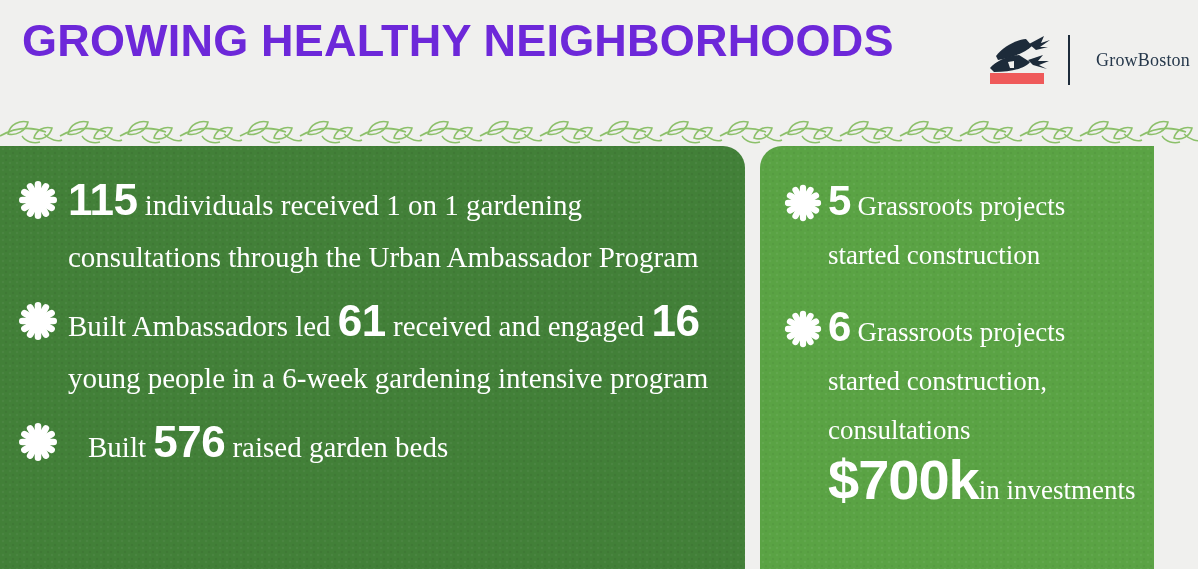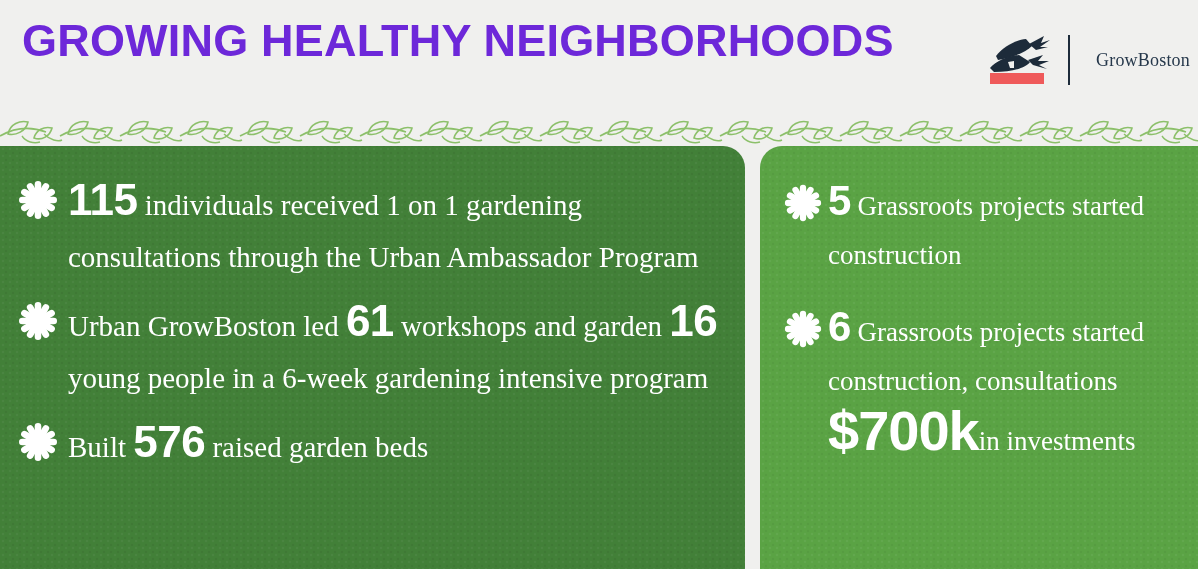--- a/index.html
+++ b/index.html
@@ -104,37 +104,37 @@
     width: 745px;
     background:
       radial-gradient(circle at 3px 3px, rgba(255,255,255,0.045) 1.4px, rgba(0,0,0,0) 1.6px) 0 0/7px 7px,
       radial-gradient(circle at 3px 3px, rgba(0,0,0,0.05) 1.4px, rgba(0,0,0,0) 1.6px) 3px 4px/7px 7px,
       #428038;
     border-radius: 0 22px 0 0;
     padding: 28px 18px 0 16px;
   }
   .panel-right {
     left: 760px;
-    width: 438px;
+    width: 394px;
     background:
       radial-gradient(circle at 3px 3px, rgba(255,255,255,0.05) 1.4px, rgba(0,0,0,0) 1.6px) 0 0/7px 7px,
       radial-gradient(circle at 3px 3px, rgba(0,0,0,0.045) 1.4px, rgba(0,0,0,0) 1.6px) 3px 4px/7px 7px,
       #5aa344;
     border-radius: 22px 0 0 0;
     padding: 30px 14px 0 22px;
   }
 
   
   .stat {
     display: flex;
     align-items: flex-start;
     color: #ffffff;
   }
   .panel-left .stat { margin-bottom: 12px; }
-  .panel-left .stat:last-child { margin-bottom: 8px; }
+  .panel-left .stat:last-child { margin-bottom: 8px; gap: 20px; }
   .panel-right .stat { margin-bottom: 22px; }
   .panel-right .stat:last-child { margin-bottom: 0; }
 
   .bullet {
     flex: 0 0 auto;
     width: 44px;
     height: 44px;
     margin-right: 8px;
   }
   .panel-left .bullet { margin-top: 4px; }
@@ -279,21 +279,21 @@
               <rect x="-3.3" y="-19" width="6.6" height="19" rx="3.3" transform="rotate(210)"></rect>
               <rect x="-3.3" y="-19" width="6.6" height="19" rx="3.3" transform="rotate(240)"></rect>
               <rect x="-3.3" y="-19" width="6.6" height="19" rx="3.3" transform="rotate(270)"></rect>
               <rect x="-3.3" y="-19" width="6.6" height="19" rx="3.3" transform="rotate(300)"></rect>
               <rect x="-3.3" y="-19" width="6.6" height="19" rx="3.3" transform="rotate(330)"></rect>
               <circle cx="0" cy="0" r="5.5"></circle>
             </g>
           </g>
         </svg>
       </span>
-      <span class="stat-text"><span>Urban GrowBoston led </span><span class="num">61</span><span> workshops and garden </span><span class="num">16</span><span> young people in a 6-week gardening intensive program</span></span>
+      <span class="stat-text"><span>Built Ambassadors led </span><span class="num">61</span><span> received and engaged </span><span class="num">16</span><span> young people in a 6-week gardening intensive program</span></span>
     </div>
 
     <div class="stat">
       <span class="bullet">
         <svg width="44" height="44" viewBox="0 0 44 44" aria-hidden="true">
           <g fill="#ffffff">
             <g transform="translate(22,22)">
               <rect x="-3.3" y="-19" width="6.6" height="19" rx="3.3"></rect>
               <rect x="-3.3" y="-19" width="6.6" height="19" rx="3.3" transform="rotate(30)"></rect>
               <rect x="-3.3" y="-19" width="6.6" height="19" rx="3.3" transform="rotate(60)"></rect>

